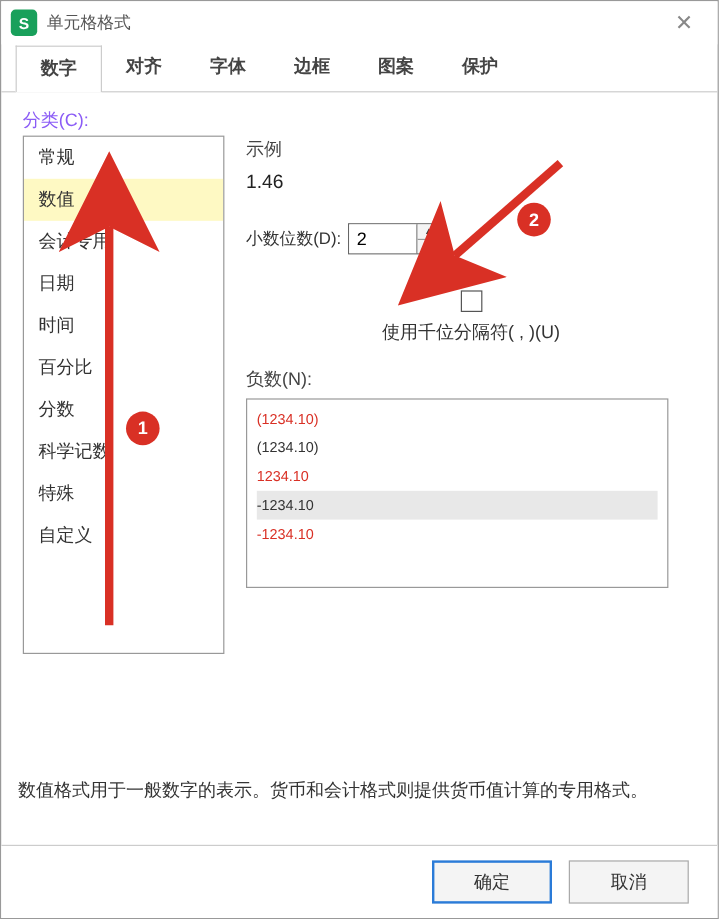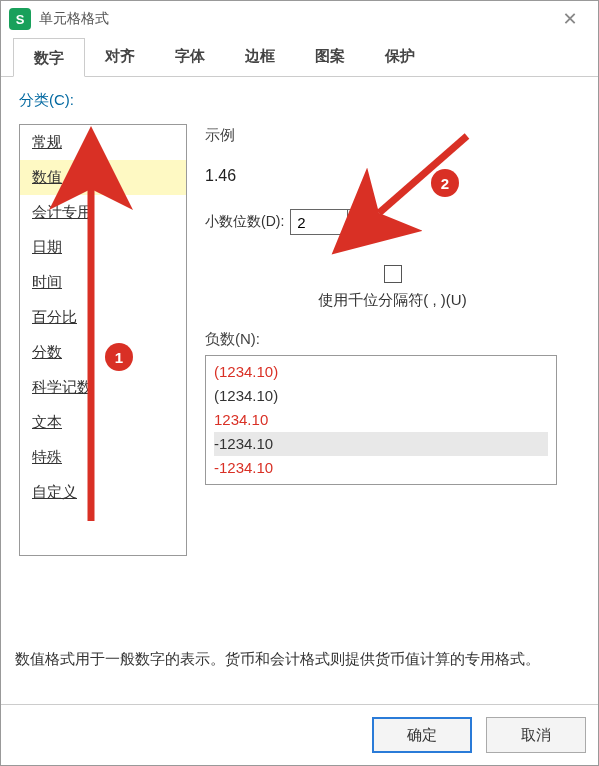--- a/index.html
+++ b/index.html
@@ -54,68 +54,67 @@
     border-bottom: 1px solid #fff;
     background: #fff;
     top: 1px;
   }
   
   .body {
     padding: 14px 18px 0 18px;
     position: relative;
     height: 616px;
   }
-  .cat-label { color: #0369a1; margin-bottom: 14px; font-size: 15px; }
+  .cat-label { color: #8b5cf6; margin-bottom: 3px; font-size: 15px; }
   .columns { display: flex; gap: 18px; }
   .cat-list {
     width: 168px;
     height: 432px;
     border: 1px solid #999;
     background: #fff;
     overflow: hidden;
   }
   .cat-item {
     padding: 8px 12px;
     font-size: 15px;
     cursor: pointer;
     color: #333;
-    text-decoration: underline;
   }
   .cat-item.selected { background: #fef9c3; }
   .right-pane { flex: 1; padding-top: 2px; }
   .section-label { font-size: 15px; color: #444; margin-bottom: 6px; }
-  .sample-value { font-size: 16px; color: #222; margin-bottom: 24px; margin-top: 22px; }
+  .sample-value { font-size: 16px; color: #222; margin-bottom: 24px; margin-top: 10px; }
   .row { display: flex; align-items: center; margin-bottom: 30px; }
   .spinner {
     display: inline-flex; align-items: stretch;
     border: 1px solid #666; margin-left: 6px; height: 26px;
   }
   .spinner input {
     width: 56px; border: none; padding: 2px 6px; font-size: 15px; outline: none;
   }
   .spin-btns { display: flex; flex-direction: column; border-left: 1px solid #666; }
   .spin-btn { width:18px; flex:1; display:flex; align-items:center; justify-content:center; font-size:8px; cursor:pointer; background:#f4f4f4;}
   .spin-btn + .spin-btn { border-top:1px solid #999; }
   .chk { display:flex; align-items:center; gap:8px; margin-bottom:20px; font-size:15px;flex-direction:column; }
   .chkbox { width:18px; height:18px; border:1px solid #555; display:inline-block; }
   .neg-list {
-    border:1px solid #999; width: 352px; height: 130px; padding: 4px 8px; font-size:15px;
+    border:1px solid #999; width: 352px; height: 158px; padding: 4px 8px; font-size:12px;
   }
   .neg-item { line-height: 24px; cursor:pointer; }
   .neg-item.red { color:#d93025; }
   .neg-item.selected { background:#e8e8e8; }
   .description {
     position: absolute; left:14px; right:18px; top: 570px;
     font-size:15px; color:#333; line-height:1.6;
   }
   
   .footer {
     position:absolute; left:0; right:0; bottom:0;
     border-top:1px solid #ccc;
-    padding: 12px 12px;
+    padding: 12px 24px;
     display:flex; justify-content:flex-end; gap:14px;
     background:#fff;
     align-items:center;
   }
   .btn {
     width:100px; height:36px;
     border:1px solid #aaa; background:#f4f4f4;
     display:flex; align-items:center; justify-content:center;
     font-size:15px; cursor:pointer;
   }
@@ -151,21 +150,20 @@
   <div class="columns">
     <div class="cat-list">
       <div class="cat-item">常规</div>
       <div class="cat-item selected">数值</div>
       <div class="cat-item">会计专用</div>
       <div class="cat-item">日期</div>
       <div class="cat-item">时间</div>
       <div class="cat-item">百分比</div>
       <div class="cat-item">分数</div>
       <div class="cat-item">科学记数</div>
-      <div class="cat-item">文本</div>
       <div class="cat-item">特殊</div>
       <div class="cat-item">自定义</div>
     </div>
 
     <div class="right-pane">
       <div class="section-label">示例</div>
       <div class="sample-value">1.46</div>
 
       <div class="row">
         <span>小数位数(D):</span>

